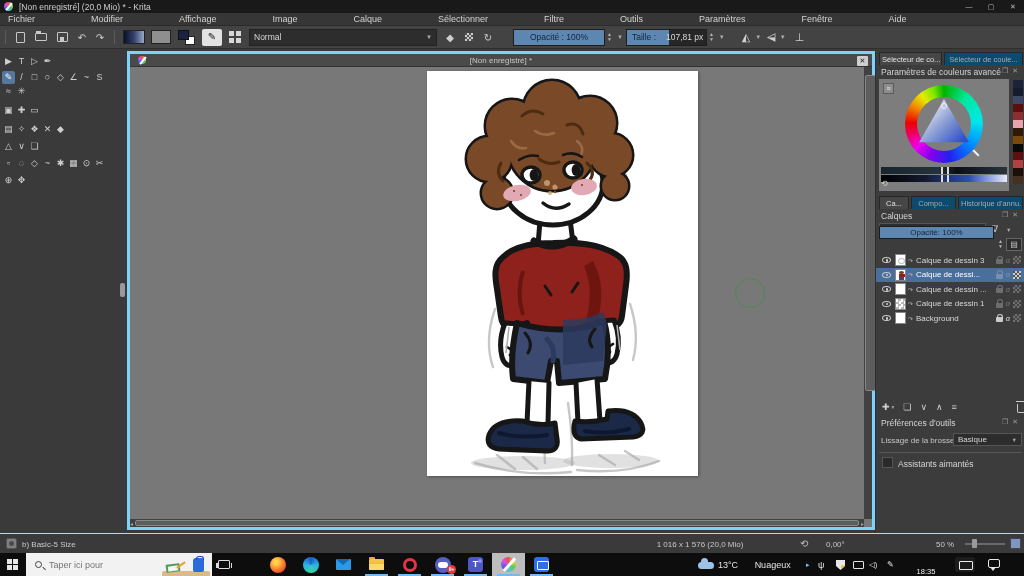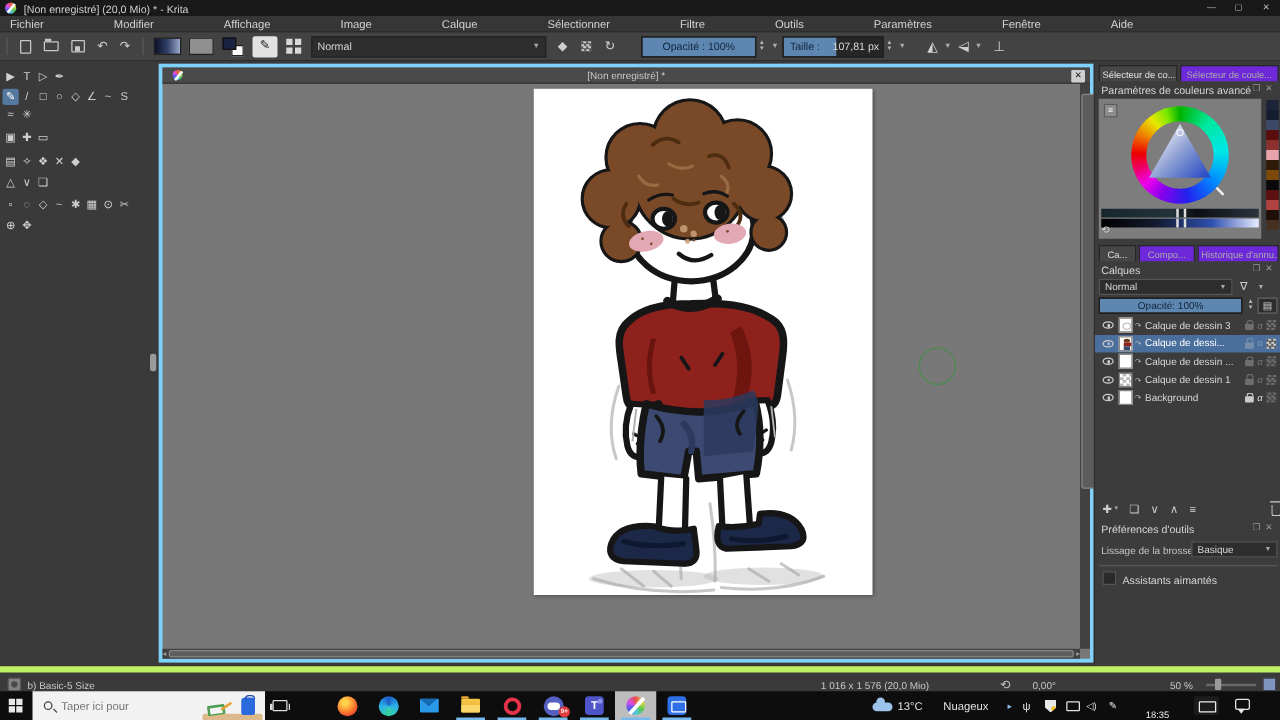--- a/index.html
+++ b/index.html
@@ -62,21 +62,21 @@
   #canvas { position:absolute; left:297px; top:17px; width:271px; height:405px; background:#fff; box-shadow:1px 1px 3px rgba(0,0,0,.35); }
   #canvas svg { display:block; width:100%; height:100%; }
   #brush-cursor { position:absolute; left:605px; top:224px; width:30px; height:30px; border:1px solid #4d8a4d; border-radius:50%; }
   .hscroll { position:absolute; left:0; bottom:0; right:8px; height:8px; background:#414141; display:flex; align-items:center; color:#9a9a9a; font-size:6px; }
   .hscroll .thumb { flex:1; height:6px; margin:0 2px; background:#5d5d5d; border-radius:2px; }
   .vscroll { position:absolute; right:0; top:13px; bottom:8px; width:8px; background:#414141; }
   .vscroll .thumb { position:absolute; left:1px; right:1px; top:8px; height:70%; background:#5d5d5d; border-radius:2px; }
 
   
   #rightpanel { position:absolute; left:875px; top:51px; width:149px; height:482px; background:#3c3c3c; border-left:1px solid #2e2e2e; color:#cfcfcf; }
-  .rtab { position:absolute; height:13px; font-size:7.5px; line-height:13px; text-align:center; background:#6d28d9; color:#aaa; border:1px solid #262626; border-bottom:none; overflow:hidden; white-space:nowrap; padding:0 2px; }
+  .rtab { position:absolute; height:13px; font-size:7.5px; line-height:13px; text-align:center; background:#0c4a6e; color:#aaa; border:1px solid #262626; border-bottom:none; overflow:hidden; white-space:nowrap; padding:0 2px; }
   .rtab.active { background:#464646; color:#e0e0e0; }
   .dock-title { position:absolute; font-size:8.5px; color:#d5d5d5; }
   .dock-icons { position:absolute; font-size:7px; color:#999; letter-spacing:4px; }
   #colorwidget { position:absolute; left:3px; top:28px; width:130px; height:112px; background:#7d7d7d; }
   .cfg-btn { position:absolute; left:4px; top:4px; width:11px; height:11px; background:#8d8d8d; border:1px solid #5a5a5a; font-size:7px; line-height:10px; text-align:center; color:#eee; }
   .hue-ring { position:absolute; left:26px; top:6px; width:78px; height:78px; border-radius:50%;
     background:conic-gradient(#00b400 0deg,#00e89c 40deg,#00e8e8 85deg,#0090ff 125deg,#2222ee 170deg,#8800ee 205deg,#ee00ee 230deg,#ee0066 252deg,#ee0000 272deg,#ee8800 300deg,#e8e800 322deg,#7ce800 342deg,#00b400 360deg); }
   .hue-ring::after { content:""; position:absolute; left:12px; top:12px; width:54px; height:54px; border-radius:50%; background:#7d7d7d; }
   .sv-tri { position:absolute; left:38px; top:19px; width:54px; height:48px; background:linear-gradient(135deg,#ffffff 12%,#93a4d6 48%,#2d4ec4 88%); clip-path:polygon(50% 2%,4% 92%,96% 92%); z-index:2; }
   .sv-marker { position:absolute; left:62px; top:24px; width:6px; height:6px; border:1.3px solid #f2f2f2; border-radius:50%; z-index:3; }
@@ -112,21 +112,21 @@
   .lock::before { content:""; position:absolute; top:-3.5px; left:1px; width:4px; height:3.5px; border:1.1px solid #ccc; border-bottom:none; border-radius:3px 3px 0 0; }
   .alpha { font-size:7.5px; color:#ddd; font-style:italic; }
   .inh { width:8px; height:8px; background:conic-gradient(#ccc 25%,#555 0 50%,#ccc 0 75%,#555 0); background-size:4px 4px; }
   .lbtn { font-size:9px; color:#cfcfcf; margin-right:9px; }
   .trash { width:8px; height:9px; border:1.2px solid #ccc; border-top:none; border-radius:0 0 2px 2px; position:relative; margin-top:3px; }
   .trash::before { content:""; position:absolute; top:-3px; left:-2px; width:11px; height:1.5px; background:#ccc; }
   .hline { position:absolute; left:3px; width:143px; height:1px; background:#575757; }
   .chk { position:absolute; width:11px; height:11px; background:#2a2a2a; border:1px solid #555; }
 
   
-  #statusbar { position:absolute; left:0; top:533px; width:1024px; height:20px; background:#3a3a3a; border-top:5px solid #bef264; color:#c8c8c8; font-size:8px; }
+  #statusbar { position:absolute; left:0; top:533px; width:1024px; height:20px; background:#3a3a3a; border-top:1px solid #bef264; color:#c8c8c8; font-size:8px; }
   .brushchip { position:absolute; left:6px; top:4px; width:11px; height:11px; background:#808080; border:1px solid #555; border-radius:2px; }
   .brushchip::after { content:""; position:absolute; left:2px; top:2px; width:5px; height:5px; background:#4a4a4a; border-radius:50%; }
   .zoom-track { position:absolute; left:965px; top:9px; width:40px; height:2px; background:#6a6a6a; }
   .zoom-thumb { position:absolute; left:972px; top:5px; width:5px; height:9px; background:#9a9a9a; border-radius:1px; }
   .fit-ic { position:absolute; left:1010px; top:4px; width:11px; height:11px; background:#7f97c0; border:1px solid #445; border-radius:1px; }
 
   
   #taskbar { position:absolute; left:0; top:553px; width:1024px; height:23px; background:#0d0d0d; color:#eee; }
   .start { position:absolute; left:7px; top:6px; display:grid; grid-template-columns:5px 5px; grid-gap:1px; }
   .start i { width:5px; height:5px; background:#e8e8e8; }
@@ -500,21 +500,21 @@
     <div class="dock-title" style="left:5px;top:160px;">Calques</div>
     <div class="dock-icons" style="left:126px;top:160px;"><span>❐</span><span>✕</span></div>
 
     <div class="combo-s" style="left:3px;top:172px;width:107px;">
       <span>Normal</span>
       <span class="arrow">▼</span>
     </div>
     <span class="abs" style="left:116px;top:173px;font-size:9px;color:#ccc;">∇</span>
     <span class="abs" style="left:130px;top:176px;font-size:5.5px;color:#aaa;">▼</span>
 
-    <div class="slider-s" style="left:3px;top:187px;width:115px;">
+    <div class="slider-s" style="left:3px;top:175px;width:115px;">
       <span class="fill" style="width:100%;"></span>
       <span class="txt">Opacité:  100%</span>
     </div>
     <span class="abs spin" style="left:120px;top:188px;">
         <span>▲</span>
         <span>▼</span>
       </span>
     <div class="abs" style="left:130px;top:187px;width:16px;height:13px;border:1px solid #666;background:#2d2d2d;color:#ccc;font-size:8px;text-align:center;line-height:12px;">▤</div>
 
     <div class="layer-row" style="top:202px;">

